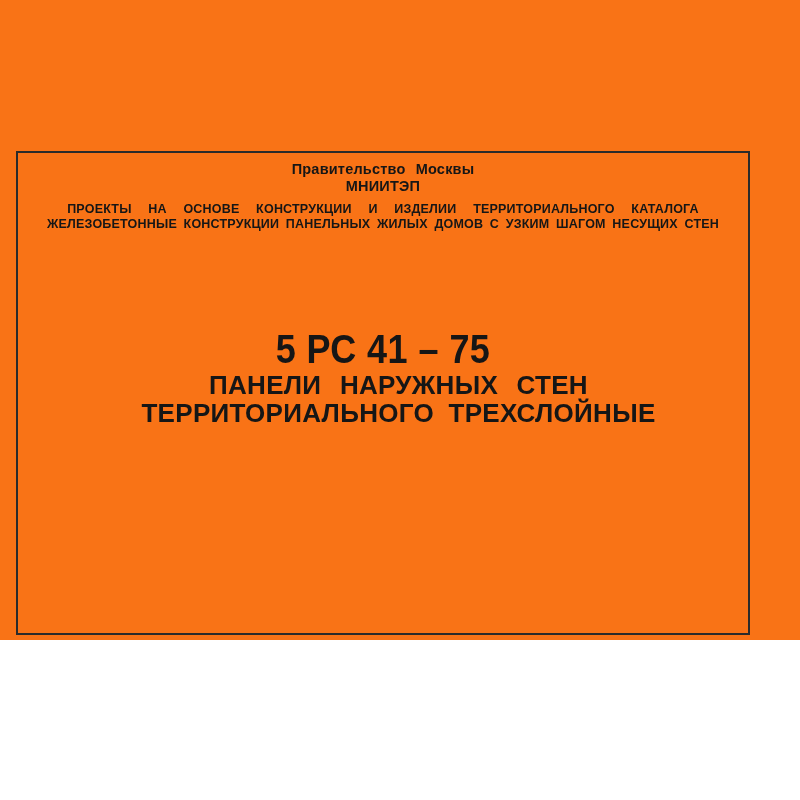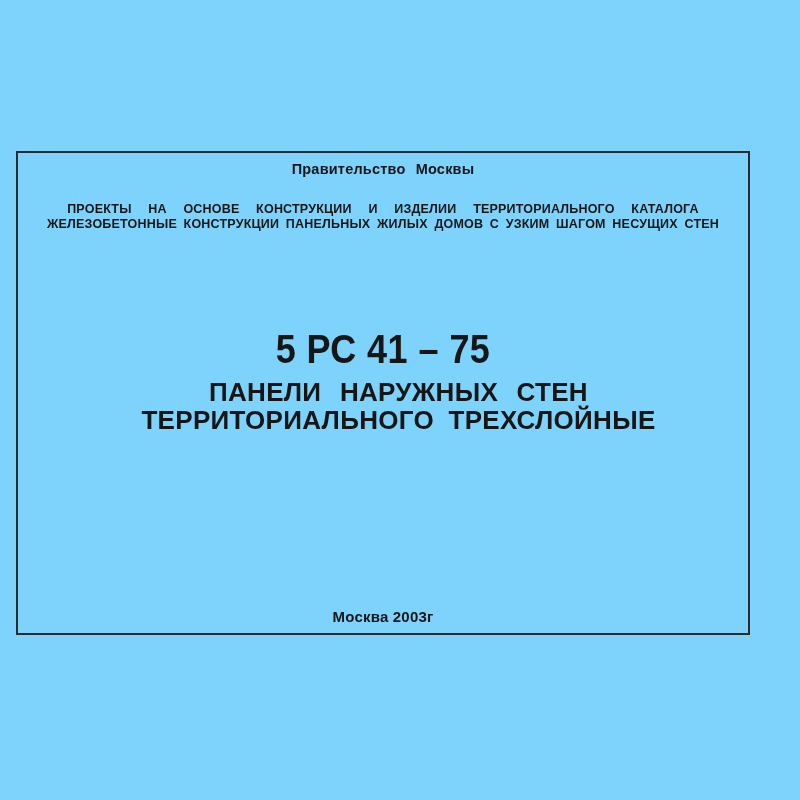--- a/index.html
+++ b/index.html
@@ -3,22 +3,22 @@
 <meta charset="utf-8">
 <style>
   html, body {
     margin: 0;
     padding: 0;
     background: #ffffff;
   }
   .page {
     position: relative;
     width: 800px;
-    height: 800px;
-    background: #7dd3fc;
+    height: 640px;
+    background: #f97316;
     font-family: "Liberation Sans", sans-serif;
     color: #161616;
     overflow: hidden;
   }
   .frame {
     position: absolute;
     left: 16px;
     top: 151px;
     width: 734px;
     height: 484px;
@@ -53,21 +53,21 @@
     top: 176px;
     font-size: 40px;
     font-weight: 700;
     line-height: 40px;
     letter-spacing: 0.5px;
     transform: scaleX(0.9);
     transform-origin: 50% 50%;
     white-space: nowrap;
   }
   .doc-title {
-    top: 225px;
+    top: 218px;
     font-size: 26px;
     font-weight: 700;
     line-height: 28px;
     letter-spacing: 0.3px;
     padding-left: 31px;
   }
   .doc-title .title-line1 { word-spacing: 11px; }
   .doc-title .title-line2 { word-spacing: 7px; }
   .imprint {
     top: 455px;
@@ -77,30 +77,30 @@
   }
 </style>
 </head>
 <body>
 
 <div class="page">
   <div class="frame">
 
     <div class="org">
       <div class="org-line1">Правительство Москвы</div>
+      <div class="org-line2">МНИИТЭП</div>
     </div>
 
     <div class="series">
       <div class="ln1">ПРОЕКТЫ НА ОСНОВЕ КОНСТРУКЦИИ И ИЗДЕЛИИ ТЕРРИТОРИАЛЬНОГО КАТАЛОГА</div>
       <div class="ln2">ЖЕЛЕЗОБЕТОННЫЕ КОНСТРУКЦИИ ПАНЕЛЬНЫХ ЖИЛЫХ ДОМОВ С УЗКИМ ШАГОМ НЕСУЩИХ СТЕН</div>
     </div>
 
     <div class="doc-code">5 РС 41 – 75</div>
 
     <div class="doc-title">
       <div class="title-line1">ПАНЕЛИ НАРУЖНЫХ СТЕН</div>
       <div class="title-line2">ТЕРРИТОРИАЛЬНОГО ТРЕХСЛОЙНЫЕ</div>
     </div>
 
-    <div class="imprint">Москва 2003г</div>
 
   </div>
 </div>
 
 </body></html>

